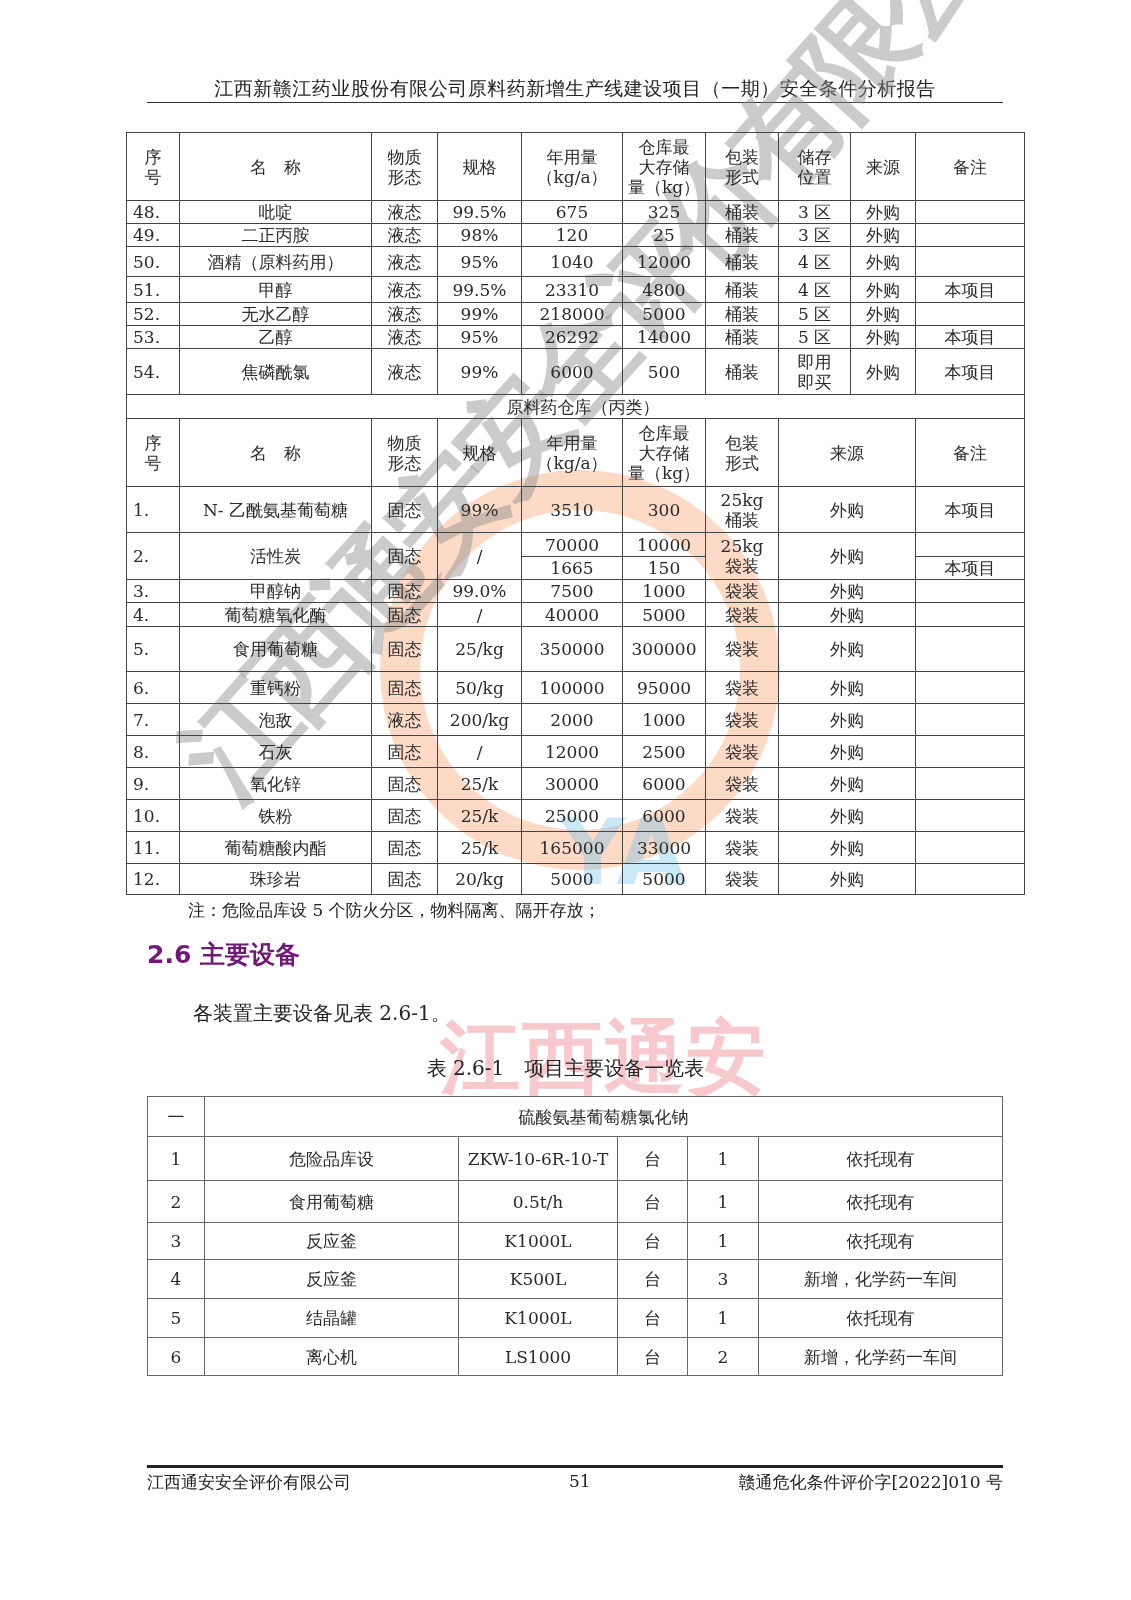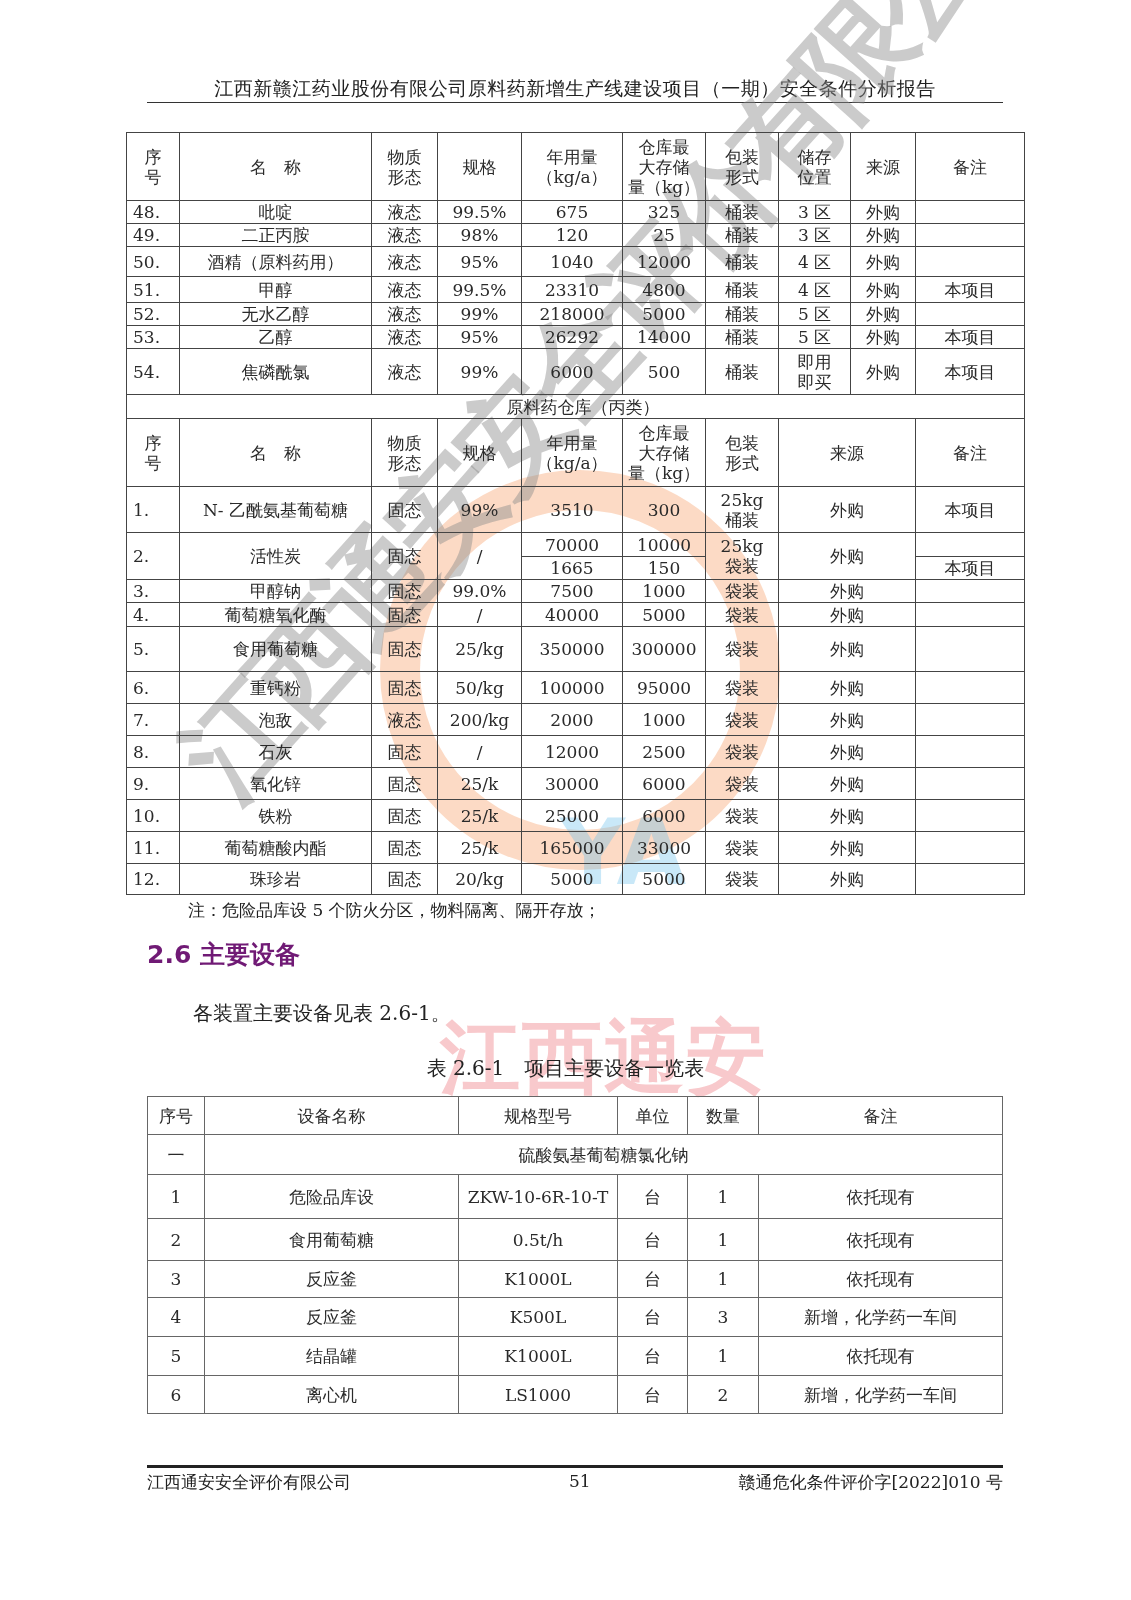--- a/index.html
+++ b/index.html
@@ -354,28 +354,20 @@
 <table id="tbl2">
   <colgroup>
     <col style="width:57px">
       <col style="width:254px">
       <col style="width:159px">
     <col style="width:70px">
       <col style="width:71px">
       <col style="width:244px">
   </colgroup>
   <tbody>
-    <tr style="height:38px">
-      <td>序号</td>
-      <td>设备名称</td>
-      <td>规格型号</td>
-      <td>单位</td>
-      <td>数量</td>
-      <td>备注</td>
-    </tr>
     <tr style="height:40px">
       <td>一</td>
       <td colspan="5">硫酸氨基葡萄糖氯化钠</td>
     </tr>
     <tr style="height:44px">
       <td>1</td>
       <td>危险品库设</td>
       <td>ZKW-10-6R-10-T</td>
       <td>台</td>
       <td>1</td>

